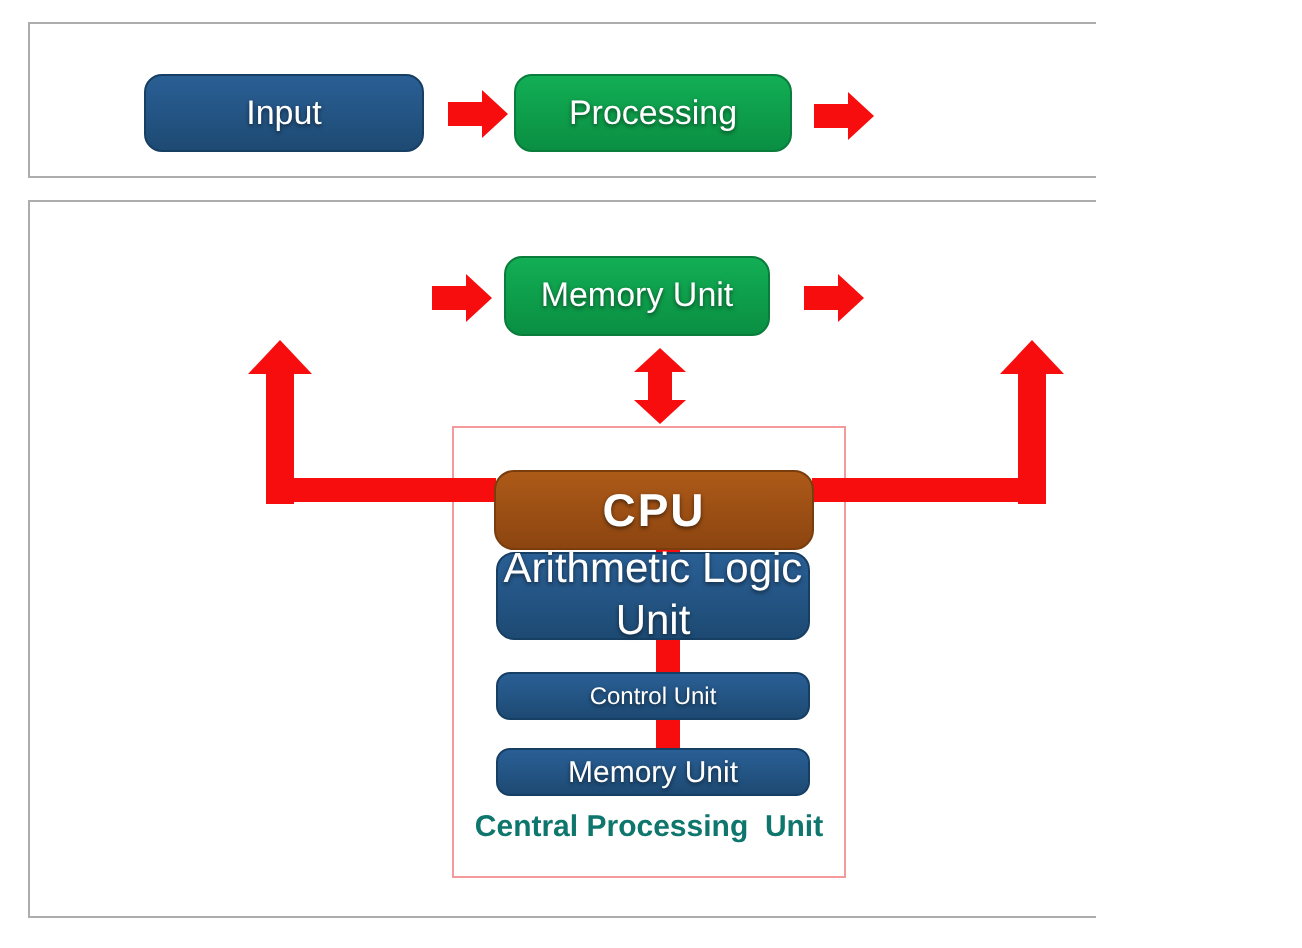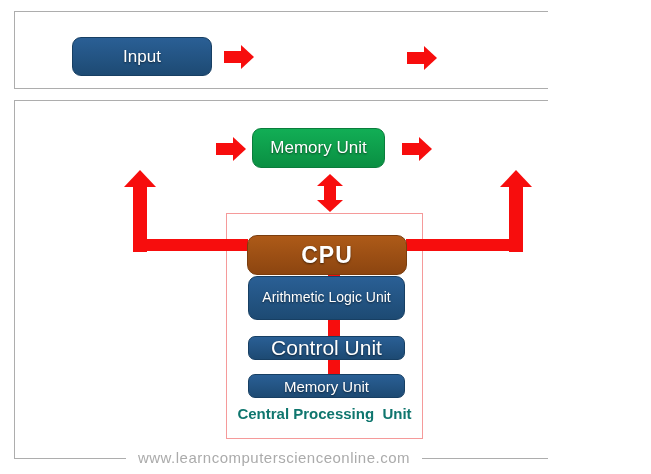--- a/index.html
+++ b/index.html
@@ -56,22 +56,22 @@
   .dvarrow .head-down{width:0;height:0;border-left:13px solid transparent;border-right:13px solid transparent;border-top:12px solid #f70d0d;}
 
   
   .busbar{position:absolute;top:239px;height:12px;background:#f70d0d;z-index:2;}
   .bus-left{left:133px;width:115px;}
   .bus-right{left:406px;width:117px;}
 
   
   .cpu-group{position:absolute;left:226px;top:213px;width:197px;height:226px;border:1.5px solid #f59a9a;box-sizing:border-box;background:transparent;z-index:1;}
   .n-cpu{left:247px;top:235px;width:160px;height:40px;font-size:23px;font-weight:700;letter-spacing:1px;border-radius:10px;}
-  .n-alu{left:248px;top:276px;width:157px;height:44px;font-size:14px;line-height:1.25;text-align:center;}
-  .n-control{left:248px;top:336px;width:157px;height:24px;font-size:21px;border-radius:7px;}
+  .n-alu{left:248px;top:276px;width:157px;height:44px;font-size:21px;line-height:1.25;text-align:center;}
+  .n-control{left:248px;top:336px;width:157px;height:24px;font-size:12px;border-radius:7px;}
   .n-memory2{left:248px;top:374px;width:157px;height:24px;font-size:15px;border-radius:7px;}
   .connector{position:absolute;width:12px;background:#f70d0d;z-index:2;}
   .c1{left:328px;top:260px;height:17px;}
   .c2{left:328px;top:320px;height:17px;}
   .c3{left:328px;top:359px;height:16px;}
   .cpu-caption{
     position:absolute;left:226px;top:405px;width:197px;text-align:center;
     color:#0f766e;font-size:15px;font-weight:600;white-space:pre;z-index:3;
   }
 
@@ -86,20 +86,21 @@
 <body>
 
 <div class="canvas">
 
   <section class="panel panel-top"></section>
   <div class="node blue n-input">Input</div>
   <div class="harrow ha1">
       <div class="shaft"></div>
       <div class="head"></div>
     </div>
+  <div class="node green n-processing">Processing</div>
   <div class="harrow ha2">
       <div class="shaft"></div>
       <div class="head"></div>
     </div>
 
   <section class="panel panel-main"></section>
   <div class="harrow ha3">
       <div class="shaft"></div>
       <div class="head"></div>
     </div>
@@ -129,17 +130,14 @@
   <div class="cpu-group"></div>
   <div class="node brown n-cpu">CPU</div>
   <div class="connector c1"></div>
   <div class="node blue n-alu">Arithmetic Logic Unit</div>
   <div class="connector c2"></div>
   <div class="node blue n-control">Control Unit</div>
   <div class="connector c3"></div>
   <div class="node blue n-memory2">Memory Unit</div>
   <div class="cpu-caption">Central Processing  Unit</div>
 
-  <div class="watermark">
-    <span>www.learncomputerscienceonline.com</span>
-  </div>
 
 </div>
 
 </body></html>

